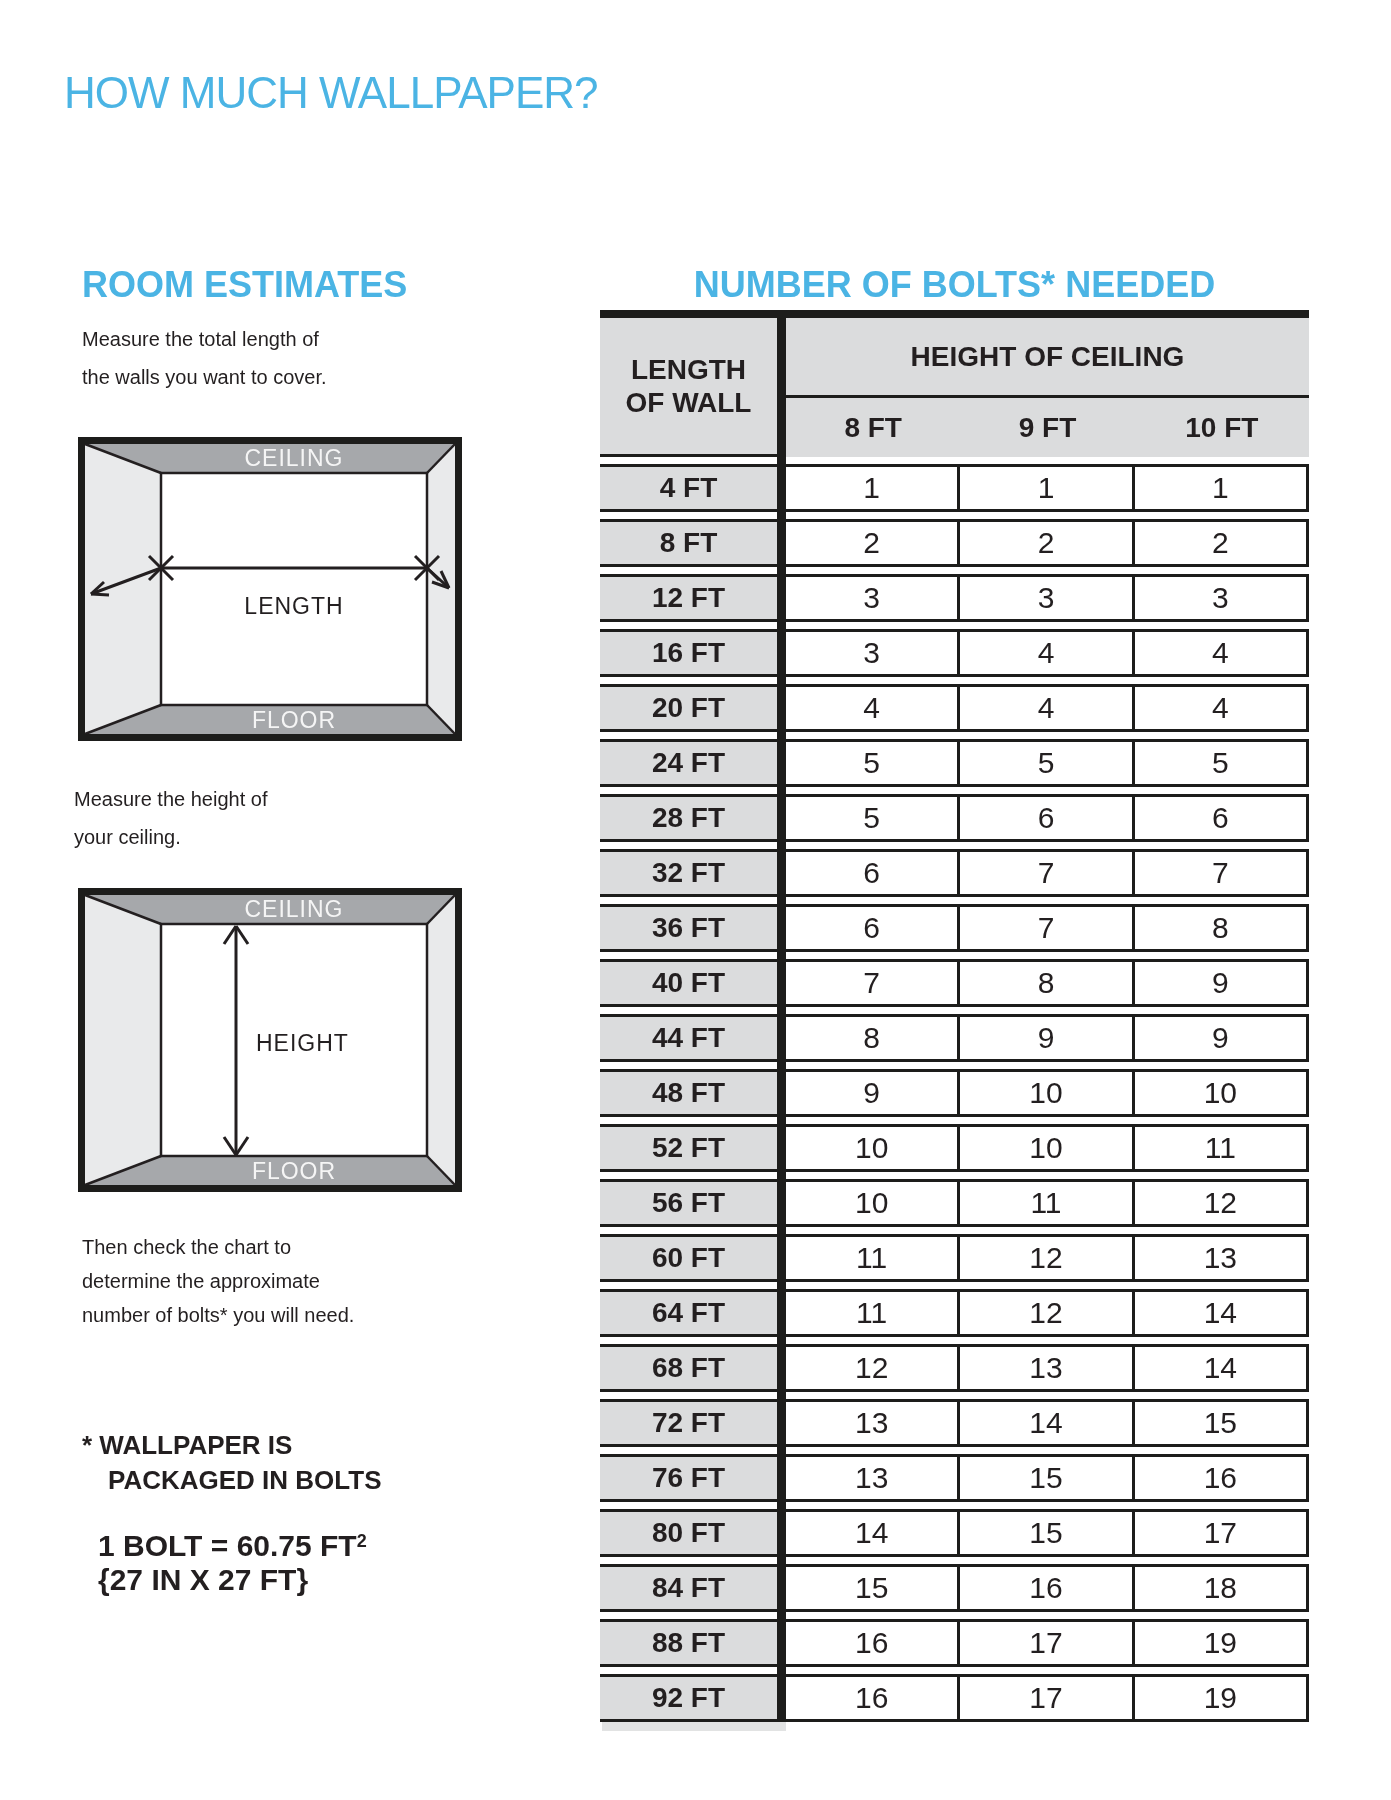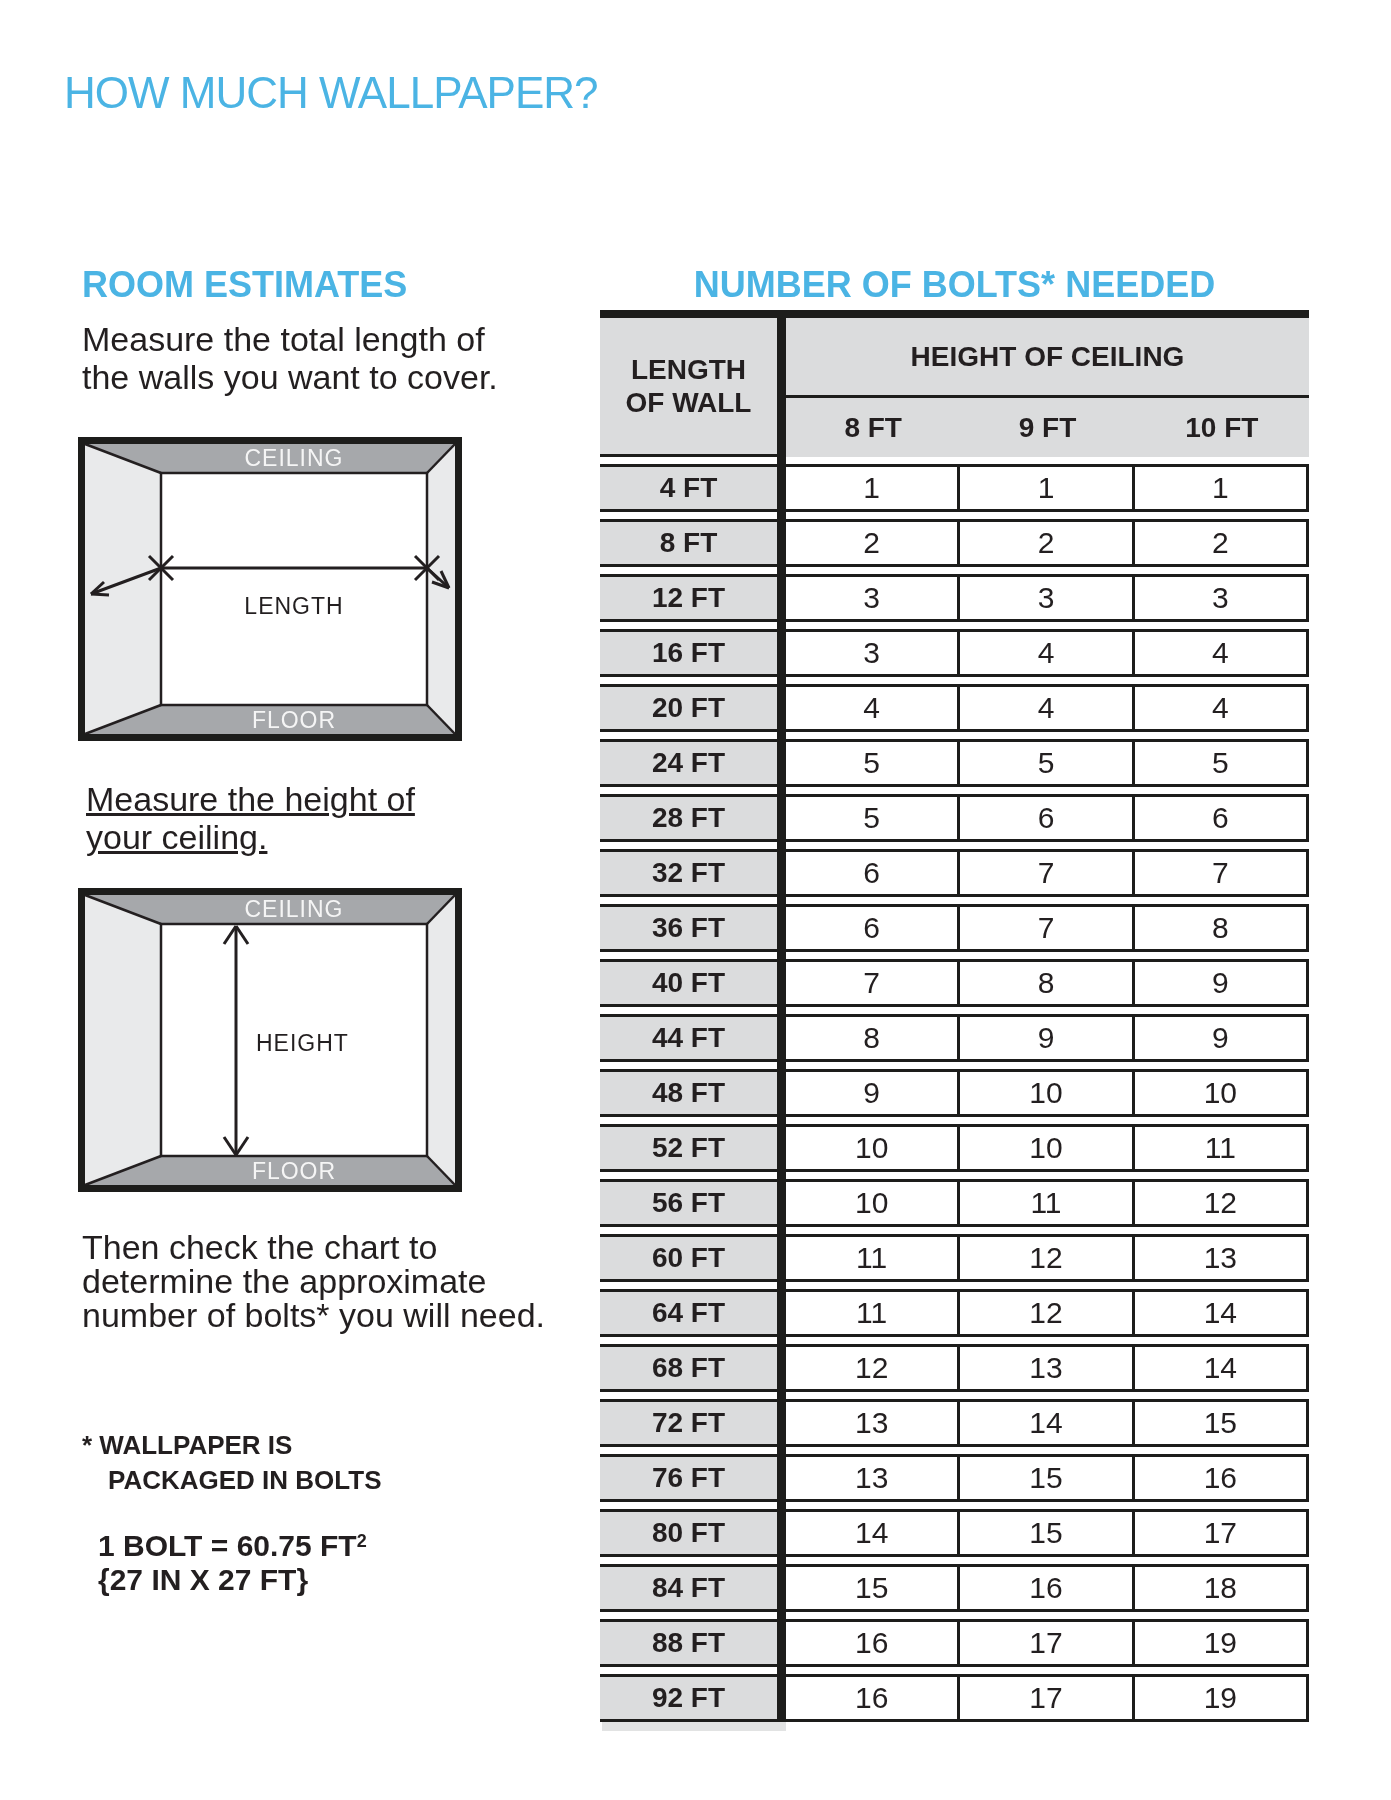--- a/index.html
+++ b/index.html
@@ -24,23 +24,23 @@
     left:64px;top:68px;
     font-size:44px;font-weight:normal;letter-spacing:-1px;
     color:var(--accent);
   }
   .section-heading{
     font-size:36px;font-weight:bold;color:var(--accent);
     letter-spacing:0px;
   }
   #room-estimates{left:82px;top:264px;}
   #bolts-heading{left:600px;top:264px;width:709px;text-align:center;}
-  .para{font-size:34px;line-height:38px;color:var(--text);}
+  .para{font-size:20px;line-height:38px;color:var(--text);}
   #para1{left:82px;top:320px;}
-  #para2{left:86px;top:780px;text-decoration:underline;}
+  #para2{left:74px;top:780px;}
   #para3{left:82px;top:1230px;line-height:34px;}
   #footnote{left:82px;top:1428px;font-size:26px;font-weight:bold;line-height:35px;}
   #footnote .indent{margin-left:26px;}
   #boltinfo{left:98px;top:1524px;font-size:30px;font-weight:bold;line-height:34px;}
   #boltinfo sup{font-size:18px;vertical-align:9px;}
 
   
   #bolt-table{left:600px;top:310px;width:709px;}
   #table-topbar{height:8px;background:var(--border);}
   #table-divider{position:absolute;left:177px;top:0;width:9px;height:100%;background:var(--border);}

